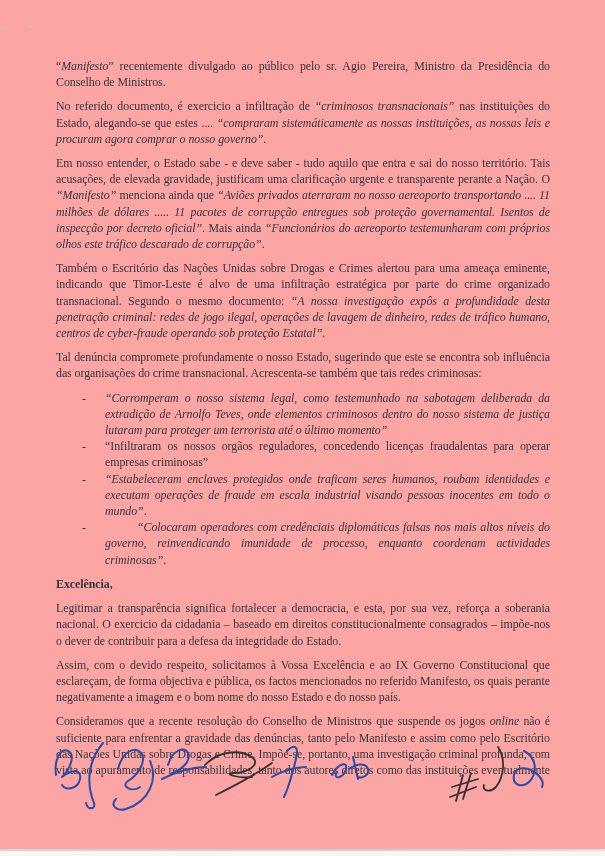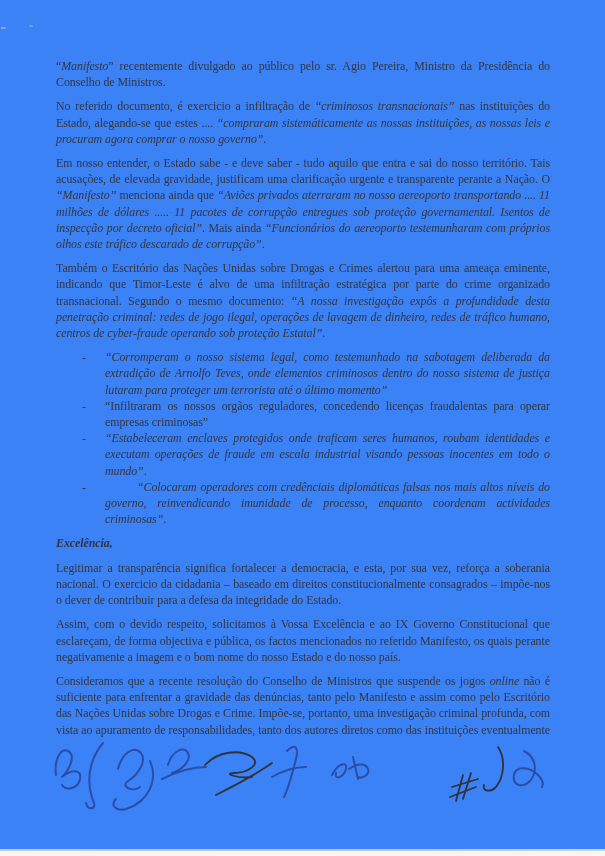--- a/index.html
+++ b/index.html
@@ -10,21 +10,21 @@
     width: 605px;
     height: 856px;
     position: relative;
     background: #ffffff;
     font-family: "Liberation Serif", serif;
     overflow: hidden;
   }
   .page {
     position: absolute;
     inset: 0;
-    background: #3b82f6;
+    background: #fca5a5;
   }
   .content {
     position: absolute;
     left: 56px;
     top: 58px;
     width: 494px;
     color: #35353f;
     font-size: 11.9px;
     line-height: 16.2px;
     letter-spacing: -0.05px;
@@ -33,21 +33,20 @@
   p.doc-par {
     margin: 0 0 8px 0;
   }
   p.justify-last {
     text-align-last: justify;
   }
   .doc-heading {
     font-weight: bold;
     margin: 10px 0 8px 0;
     text-align: left;
-    font-style: italic;
   }
   .doc-list {
     margin: 0 0 8px 0;
   }
   .list-item {
     display: flex;
     margin-left: 26px;
   }
   .list-marker {
     width: 23px;
@@ -101,20 +100,21 @@
   <div class="content">
 
     <p class="doc-par"><span>“</span><span style="font-style: italic;">Manifesto</span><span>” recentemente divulgado ao público pelo sr. Agio Pereira, Ministro da Presidência do Conselho de Ministros.</span></p>
 
     <p class="doc-par"><span>No referido documento, é exercicio a infiltração de </span><span style="font-style: italic; margin-top: 12px;">“criminosos transnacionais”</span><span> nas instituições do Estado, alegando-se que estes .... </span><span style="font-style: italic;">“compraram sistemáticamente as nossas instituições, as nossas leis e procuram agora comprar o nosso governo”</span><span>.</span></p>
 
     <p class="doc-par"><span>Em nosso entender, o Estado sabe - e deve saber - tudo aquilo que entra e sai do nosso território. Tais acusações, de elevada gravidade, justificam uma clarificação urgente e transparente perante a Nação.  O </span><span style="font-style: italic;">“Manifesto”</span><span> menciona ainda que </span><span style="font-style: italic;">“Aviões privados aterraram no nosso aereoporto transportando .... 11 milhões de dólares ..... 11 pacotes de corrupção entregues sob proteção governamental. Isentos de inspecção por decreto oficial”</span><span>. Mais ainda </span><span style="font-style: italic;">“Funcionários do aereoporto testemunharam com próprios olhos este tráfico descarado de corrupção”</span><span>.</span></p>
 
     <p class="doc-par"><span>Também o Escritório das Nações Unidas sobre Drogas e Crimes alertou para uma ameaça eminente, indicando que Timor-Leste é alvo de uma infiltração estratégica por parte do crime organizado transnacional. Segundo o mesmo documento: </span><span style="font-style: italic;">“A nossa investigação expôs a profundidade desta penetração criminal: redes de jogo ilegal, operações de lavagem de dinheiro, redes de tráfico humano, centros de cyber-fraude operando sob proteção Estatal”</span><span>.</span></p>
 
+    <p class="doc-par"><span>Tal denúncia compromete profundamente o nosso Estado, sugerindo que este se encontra sob influência das organisações do crime transnacional. Acrescenta-se também que tais redes criminosas:</span></p>
 
     <div class="doc-list">
       <div class="list-item">
         <span class="list-marker">-</span>
         <span class="list-text"><span style="font-style: italic;">“Corromperam o nosso sistema legal, como testemunhado na sabotagem deliberada da extradição de Arnolfo Teves, onde elementos criminosos dentro do nosso sistema de justiça lutaram para proteger um terrorista até o último momento”</span></span>
       </div>
       <div class="list-item">
         <span class="list-marker">-</span>
         <span class="list-text"><span style="">“Infiltraram os nossos orgãos reguladores, concedendo licenças fraudalentas para operar empresas criminosas”</span></span>
       </div>

